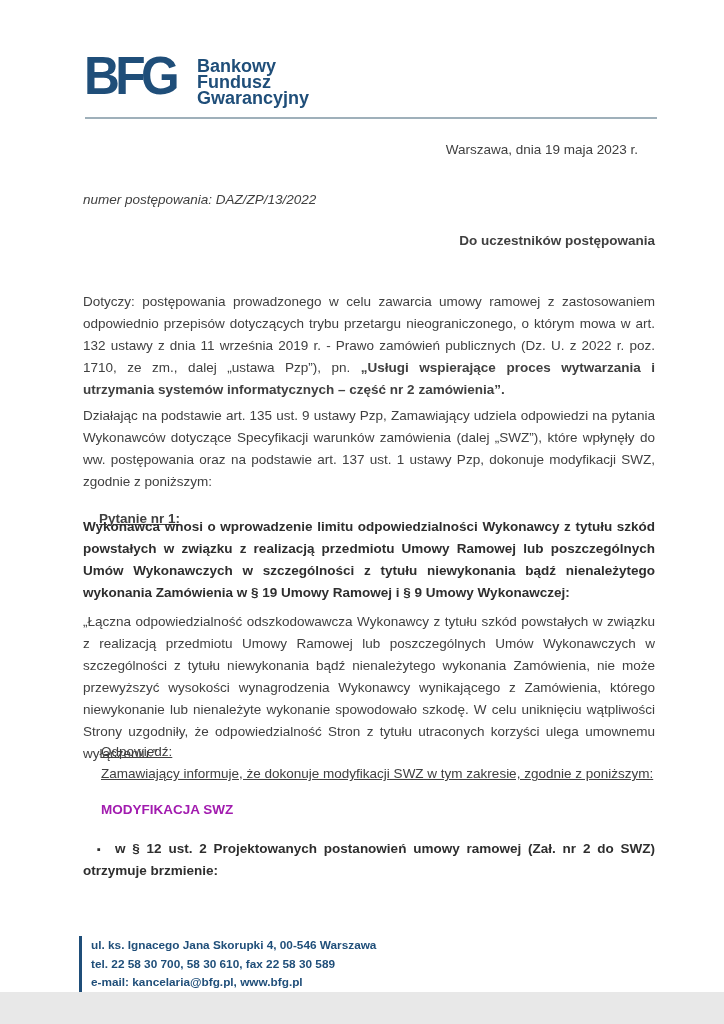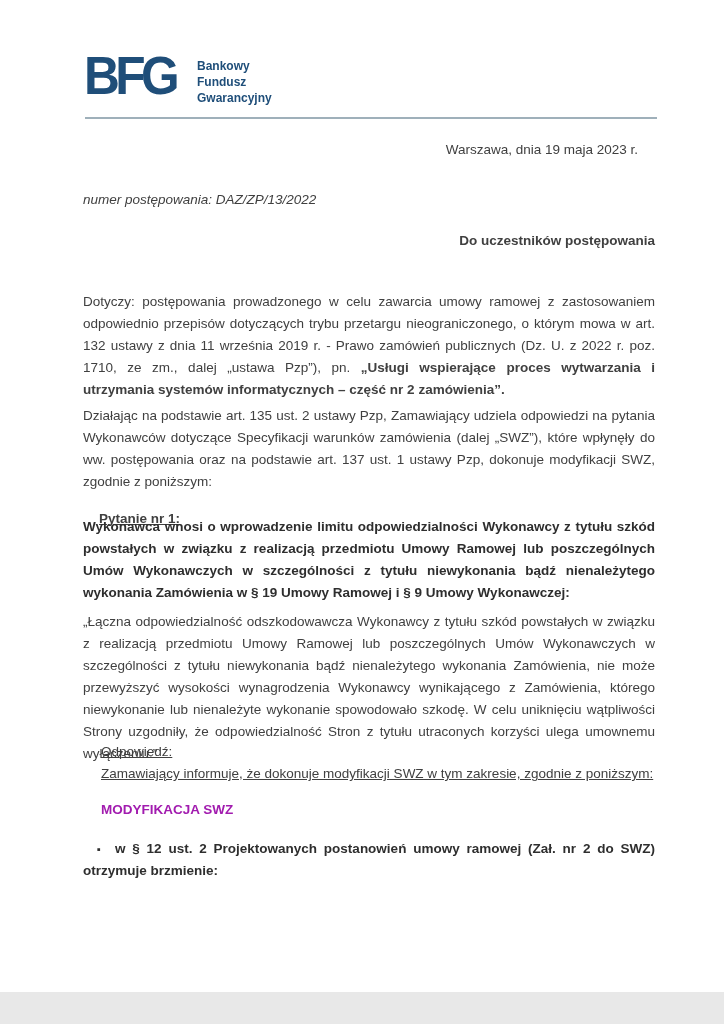--- a/index.html
+++ b/index.html
@@ -15,21 +15,21 @@
   
   .logo { position:absolute; left:84px; top:50px; display:flex; align-items:flex-start; }
   .logo-acronym {
     font-size:54px; font-weight:bold; line-height:50px;
     letter-spacing:-5px;
     transform:scaleX(0.92); transform-origin:left top;
     color:var(--navy,#1F4E79);
   }
   .logo-name {
     margin-left:14px; margin-top:8px;
-    font-size:12px; font-weight:bold; line-height:16px;
+    font-size:18px; font-weight:bold; line-height:16px;
     color:var(--navy,#1F4E79);
   }
   .header-rule {
     position:absolute; left:85px; top:117px; width:572px; height:2px;
     background:var(--rule,#9fb0ba);
   }
   
   .t {
     position:absolute; left:83px; width:572px;
     font-size:13.5px; line-height:22px;
@@ -76,31 +76,36 @@
     </span>
   </div>
   <div class="header-rule"></div>
 
   <div class="t right" id="date-line">Warszawa, dnia 19 maja 2023 r.</div>
   <div class="t italic" id="case-number">numer postępowania: DAZ/ZP/13/2022</div>
   <div class="t right bold" id="recipient-line">Do uczestników postępowania</div>
 
   <div class="t justify" id="para-dotyczy"><span>Dotyczy: postępowania prowadzonego w celu zawarcia umowy ramowej z zastosowaniem odpowiednio przepisów dotyczących trybu przetargu nieograniczonego, o którym mowa w art. 132 ustawy z dnia 11 września 2019 r. - Prawo zamówień publicznych (Dz. U. z 2022 r. poz. 1710, ze zm., dalej „ustawa Pzp”), pn. </span><span class="bold">„Usługi wspierające proces wytwarzania i utrzymania systemów informatycznych – część nr 2 zamówienia”.</span></div>
 
-  <div class="t justify" id="para-dzialajac">Działając na podstawie art. 135 ust. 2 ustawy Pzp, Zamawiający udziela odpowiedzi na pytania Wykonawców dotyczące Specyfikacji warunków zamówienia (dalej „SWZ”), które wpłynęły do ww. postępowania oraz na podstawie art. 137 ust. 1 ustawy Pzp, dokonuje modyfikacji SWZ, zgodnie z poniższym:</div>
+  <div class="t justify" id="para-dzialajac">Działając na podstawie art. 135 ust. 9 ustawy Pzp, Zamawiający udziela odpowiedzi na pytania Wykonawców dotyczące Specyfikacji warunków zamówienia (dalej „SWZ”), które wpłynęły do ww. postępowania oraz na podstawie art. 137 ust. 1 ustawy Pzp, dokonuje modyfikacji SWZ, zgodnie z poniższym:</div>
 
   <div class="t" id="question-heading"><span class="bold underline">Pytanie nr 1:</span></div>
 
   <div class="t justify bold" id="para-question">Wykonawca wnosi o wprowadzenie limitu odpowiedzialności Wykonawcy z tytułu szkód powstałych w związku z realizacją przedmiotu Umowy Ramowej lub poszczególnych Umów Wykonawczych w szczególności z tytułu niewykonania bądź nienależytego wykonania Zamówienia w § 19 Umowy Ramowej i § 9 Umowy Wykonawczej:</div>
 
   <div class="t justify" id="para-quote">„Łączna odpowiedzialność odszkodowawcza Wykonawcy z tytułu szkód powstałych w związku z realizacją przedmiotu Umowy Ramowej lub poszczególnych Umów Wykonawczych w szczególności z tytułu niewykonania bądź nienależytego wykonania Zamówienia, nie może przewyższyć wysokości wynagrodzenia Wykonawcy wynikającego z Zamówienia, którego niewykonanie lub nienależyte wykonanie spowodowało szkodę. W celu uniknięciu wątpliwości Strony uzgodniły, że odpowiedzialność Stron z tytułu utraconych korzyści ulega umownemu wyłączeniu.”</div>
 
   <div class="t indented" id="answer-block">
     <div>Odpowiedź:</div>
     <div>Zamawiający informuje, że dokonuje modyfikacji SWZ w tym zakresie, zgodnie z poniższym:</div>
   </div>
 
   <div class="t bold indented" id="modification-heading">MODYFIKACJA SWZ</div>
 
   <div class="t justify bold" id="bullet-para"><span class="bullet-marker">▪</span><span>w § 12 ust. 2 Projektowanych postanowień umowy ramowej (Zał. nr 2 do SWZ) otrzymuje brzmienie:</span></div>
 
+  <div class="footer">
+    <div>ul. ks. Ignacego Jana Skorupki 4, 00-546 Warszawa</div>
+    <div>tel. 22 58 30 700, 58 30 610, fax 22 58 30 589</div>
+    <div>e-mail: kancelaria@bfg.pl, www.bfg.pl</div>
+  </div>
 
 </div>
 
 </body></html>

